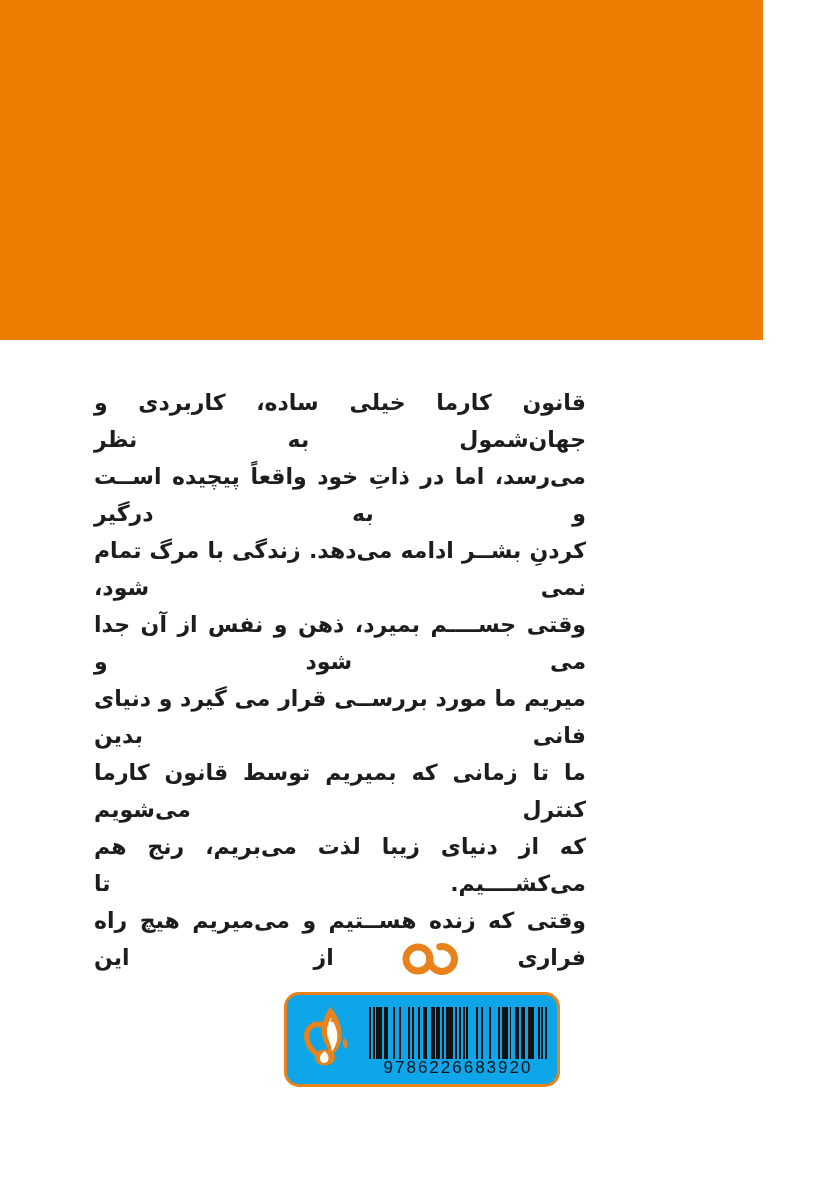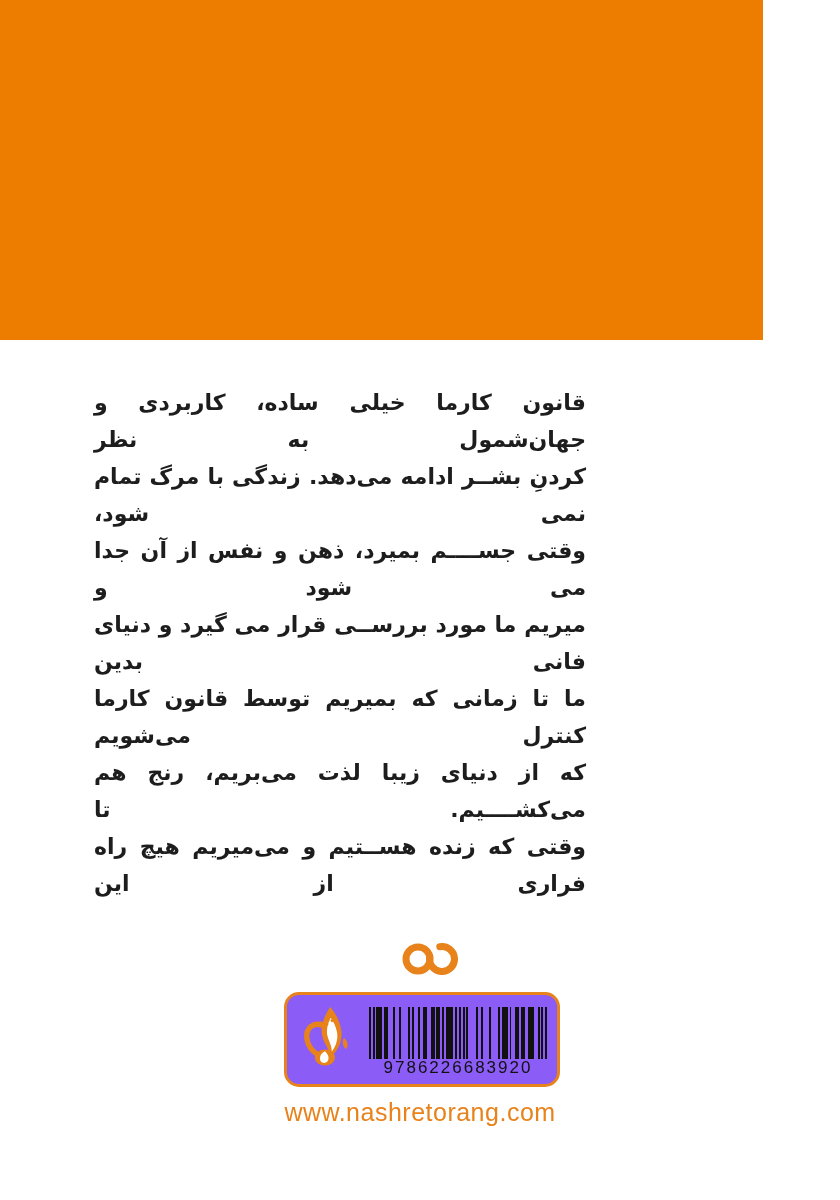--- a/index.html
+++ b/index.html
@@ -40,21 +40,21 @@
   }
   .infinity{
     position:absolute;
     left:398px;top:942px;
     width:64px;height:34px;
   }
   .barcode-box{
     position:absolute;
     left:284px;top:992px;
     width:276px;height:95px;
-    background:#8b5cf6;
+    background:#0ea5e9;
     border:3px solid var(--accent);
     border-radius:15px;
   }
   .bird-logo{
     position:absolute;
     left:13px;top:11px;
     width:54px;height:68px;
   }
   .barcode{
     position:absolute;
@@ -82,20 +82,21 @@
 </style>
 </head>
 <body>
 
 <div class="cover">
 
   <div class="header-band"></div>
 
   <div class="blurb" dir="rtl">
     <div class="line">قانون کارما خیلی ساده، کاربردی و جهان‌شمول به نظر</div>
+    <div class="line">می‌رسد، اما در ذاتِ خود واقعاً پیچیده اســت و به درگیر</div>
     <div class="line">کردنِ بشــر ادامه می‌دهد. زندگی با مرگ تمام نمی شود،</div>
     <div class="line">وقتی جســــم بمیرد، ذهن و نفس از آن جدا می شود و</div>
     <div class="line">میریم ما مورد بررســی قرار می گیرد و دنیای فانی بدین</div>
     <div class="line">ما تا زمانی که بمیریم توسط قانون کارما کنترل می‌شویم</div>
     <div class="line">که از دنیای زیبا لذت می‌بریم، رنج هم می‌کشــــیم. تا</div>
     <div class="line">وقتی که زنده هســتیم و می‌میریم هیچ راه فراری از این</div>
   </div>
 
   <svg class="infinity" viewBox="0 0 64 34" aria-hidden="true">
     <circle cx="20" cy="17" r="12" fill="none" stroke="var(--accent)" stroke-width="7"></circle>
@@ -142,15 +143,14 @@
         <rect x="78" y="0" width="2" height="40" fill="#111111"></rect>
         <rect x="81" y="0" width="2" height="40" fill="#111111"></rect>
         <rect x="85" y="0" width="3" height="40" fill="#111111"></rect>
         <rect x="90" y="0" width="1" height="40" fill="#111111"></rect>
         <rect x="92" y="0" width="1" height="40" fill="#111111"></rect>
         <rect x="94" y="0" width="1" height="40" fill="#111111"></rect>
       </svg>
     <div class="isbn-number">9786226683920</div>
   </div>
 
-  <div class="website">www.nashretorang.com</div>
 
 </div>
 
 </body></html>

